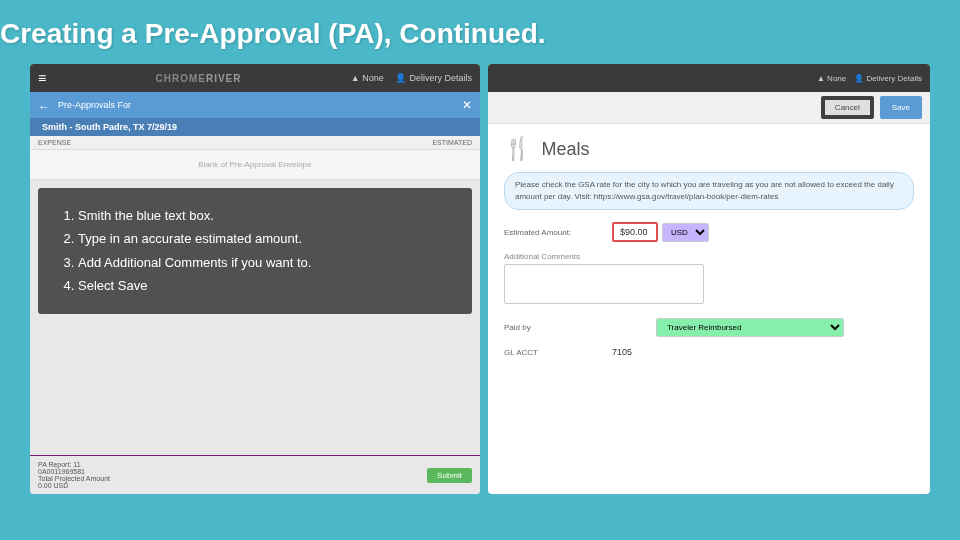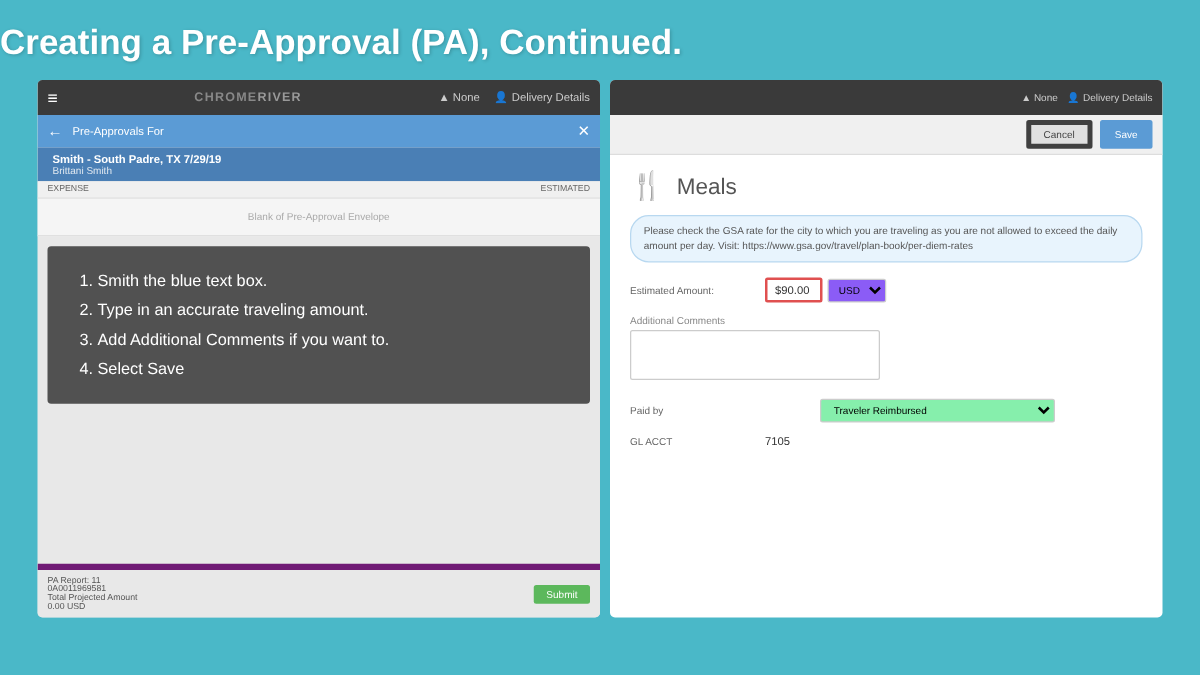--- a/index.html
+++ b/index.html
@@ -159,21 +159,21 @@
       line-height: 1.8;
     }
 
     
     .cr-bottom-bar {
       position: absolute;
       bottom: 0;
       left: 0;
       right: 0;
       background: #e8e8e8;
-      border-top: 5px solid #701a75;
+      border-top: 1px solid #701a75;
       padding: 5px 8px;
       display: flex;
       justify-content: space-between;
       align-items: center;
     }
 
     .cr-bottom-left {
       font-size: 7px;
       color: #555;
     }
@@ -302,21 +302,21 @@
       width: 46px;
       border-radius: 2px;
       color: #333;
     }
 
     .rp-currency-select {
       border: 1px solid #ccc;
       padding: 3px 4px;
       font-size: 8px;
       border-radius: 2px;
-      background: #8b5cf6;
+      background: #c4b5fd;
     }
 
     .rp-textarea {
       border: 1px solid #ccc;
       padding: 4px 6px;
       font-size: 8px;
       width: 200px;
       height: 40px;
       border-radius: 2px;
       resize: none;
@@ -368,36 +368,35 @@
     </div>
 
     <div class="cr-subbar">
       <span class="cr-back-btn">←</span>
       <span class="cr-subbar-title">Pre-Approvals For</span>
       <span class="cr-subbar-close">✕</span>
     </div>
 
     <div class="cr-userbar">
       <div class="cr-username">Smith - South Padre, TX 7/29/19</div>
-      <div>Brittani Smith</div>
     </div>
 
     <div class="cr-expense-header">
       <span>EXPENSE</span>
       <span>ESTIMATED</span>
     </div>
 
     <div class="cr-blank-area">
       <span class="cr-blank-text">Blank of Pre-Approval Envelope</span>
     </div>
 
     <div class="instruction-overlay">
       <ol>
         <li>Smith the blue text box.</li>
-        <li>Type in an accurate traveling  amount.</li>
+        <li>Type in an accurate estimated  amount.</li>
         <li>Add Additional Comments if you want to.</li>
         <li>Select Save</li>
       </ol>
     </div>
 
     <div class="cr-bottom-bar">
       <div class="cr-bottom-left">
         <div>PA Report: 11</div>
         <div>0A0011969581</div>
         <div>Total Projected Amount</div>

